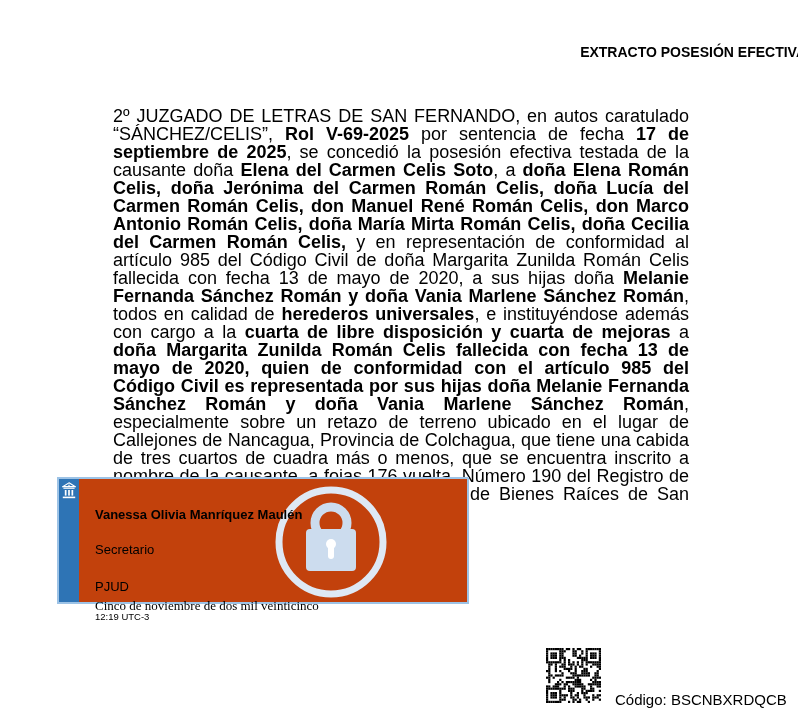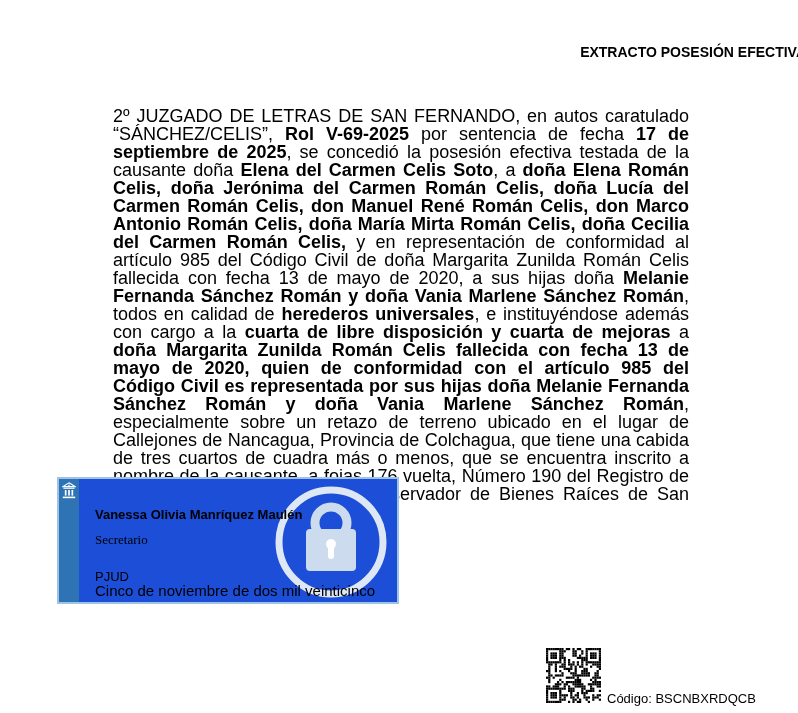--- a/index.html
+++ b/index.html
@@ -12,49 +12,49 @@
     position:absolute;top:36px;left:0;width:100%;margin:8px;
     text-align:right;font-size:14px;font-weight:bold;
   }
   .body-text{
     position:absolute;top:107px;left:113px;width:576px;margin:0;
     font-size:18px;line-height:18px;text-align:justify;
   }
   .body-text b{font-weight:bold;}
   
   .sig-box{
-    position:absolute;left:57px;top:477px;width:342px;height:127px;
+    position:absolute;left:57px;top:477px;width:412px;height:127px;
     box-sizing:border-box;border:2px solid var(--box_border,#9dc3e6);
-    background:#1d4ed8;
+    background:#c2410c;
   }
   .sig-strip{
     position:absolute;left:0;top:0;bottom:0;width:20px;
     background:var(--strip,#2e74b5);
   }
   .courthouse{position:absolute;left:3px;top:3px;}
   .wm{position:absolute;left:216px;top:4px;}
   .wm-ring{fill:none;stroke:var(--watermark_ring,#dee8f4);stroke-width:7;}
   .wm-shackle{fill:none;stroke:var(--watermark_lock,#ccdcee);stroke-width:9;}
   .wm-body{fill:var(--watermark_lock,#ccdcee);}
   .wm-hole{fill:#ffffff;}
   .sig-text{position:absolute;left:36px;top:27px;}
   .sig-name{font-size:13px;font-weight:bold;line-height:17px;white-space:nowrap;}
-  .sig-role{font-size:13px;line-height:17px;margin-top:8px;font-family:Liberation Serif, serif;}
+  .sig-role{font-size:13px;line-height:17px;margin-top:18px;}
   .sig-inst{font-size:13px;line-height:17px;margin-top:20px;}
-  .sig-date{font-size:15px;line-height:11px;white-space:nowrap;}
+  .sig-date{font-size:13px;line-height:11px;margin-top:5px;white-space:nowrap;font-family:Liberation Serif, serif;}
   .sig-time{font-size:9.5px;line-height:11px;}
   
   .verify{position:absolute;left:546px;top:646px;width:252px;height:67px;}
   .qr{position:absolute;left:0;top:2px;width:55px;height:55px;}
   .verify-text{
     position:absolute;left:61px;top:1px;width:190px;
     font-size:9.5px;line-height:11.3px;text-align:justify;
   }
   .verify-code{
-    position:absolute;left:61px;top:45px;font-size:13px;white-space:nowrap;
+    position:absolute;left:69px;top:45px;font-size:15px;white-space:nowrap;
   }
 </style>
 </head>
 <body>
 
 <div class="page">
 
   <h1 class="doc-title">EXTRACTO POSESIÓN EFECTIVA</h1>
 
   <p class="body-text" id="body-paragraph"><span>2º JUZGADO DE LETRAS DE SAN FERNANDO, en autos caratulado “SÁNCHEZ/CELIS”, </span><b>Rol V-69-2025</b><span> por sentencia de fecha </span><b>17 de septiembre de 2025</b><span>, se concedió la posesión efectiva testada de la causante doña </span><b>Elena del Carmen Celis Soto</b><span>, a </span><b>doña Elena Román Celis, doña Jerónima del Carmen Román Celis, doña Lucía del Carmen Román Celis, don Manuel René Román Celis, don Marco Antonio Román Celis, doña María Mirta Román Celis, doña Cecilia del Carmen Román Celis,</b><span> y en representación de conformidad al artículo 985 del Código Civil de doña Margarita Zunilda Román Celis fallecida con fecha 13 de mayo de 2020, a sus hijas doña </span><b>Melanie Fernanda Sánchez Román y doña Vania Marlene Sánchez Román</b><span>, todos en calidad de </span><b>herederos universales</b><span>, e instituyéndose además con cargo a la </span><b>cuarta de libre disposición y cuarta de mejoras</b><span> a </span><b>doña Margarita Zunilda Román Celis fallecida con fecha 13 de mayo de 2020, quien de conformidad con el artículo 985 del Código Civil es representada por sus hijas doña Melanie Fernanda Sánchez Román y doña Vania Marlene Sánchez Román</b><span>, especialmente sobre un retazo de terreno ubicado en el lugar de Callejones de Nancagua, Provincia de Colchagua, que tiene una cabida de tres cuartos de cuadra más o menos, que se encuentra inscrito a nombre de la causante, a fojas 176 vuelta, Número 190 del Registro de Propiedad del año 1965 del Conservador de Bienes Raíces de San Fernando.</span></p>
@@ -78,20 +78,21 @@
       <rect class="wm-body" x="31" y="46" width="50" height="42" rx="4"></rect>
       <circle class="wm-hole" cx="56" cy="61" r="5"></circle>
       <rect class="wm-hole" x="53" y="62" width="6" height="14" rx="3"></rect>
     </svg>
 
     <div class="sig-text">
       <div class="sig-name">Vanessa Olivia Manríquez Maulén</div>
       <div class="sig-role">Secretario</div>
       <div class="sig-inst">PJUD</div>
       <div class="sig-date">Cinco de noviembre de dos mil veinticinco</div>
+      <div class="sig-time">12:19 UTC-3</div>
     </div>
   </div>
 
   <div class="verify">
     <svg class="qr" id="qr-svg" viewBox="0 0 25 25">
         <rect width="25" height="25" fill="#fff"></rect>
         <rect x="0" y="0" width="1" height="1" fill="#000"></rect>
         <rect x="1" y="0" width="1" height="1" fill="#000"></rect>
         <rect x="2" y="0" width="1" height="1" fill="#000"></rect>
         <rect x="3" y="0" width="1" height="1" fill="#000"></rect>

